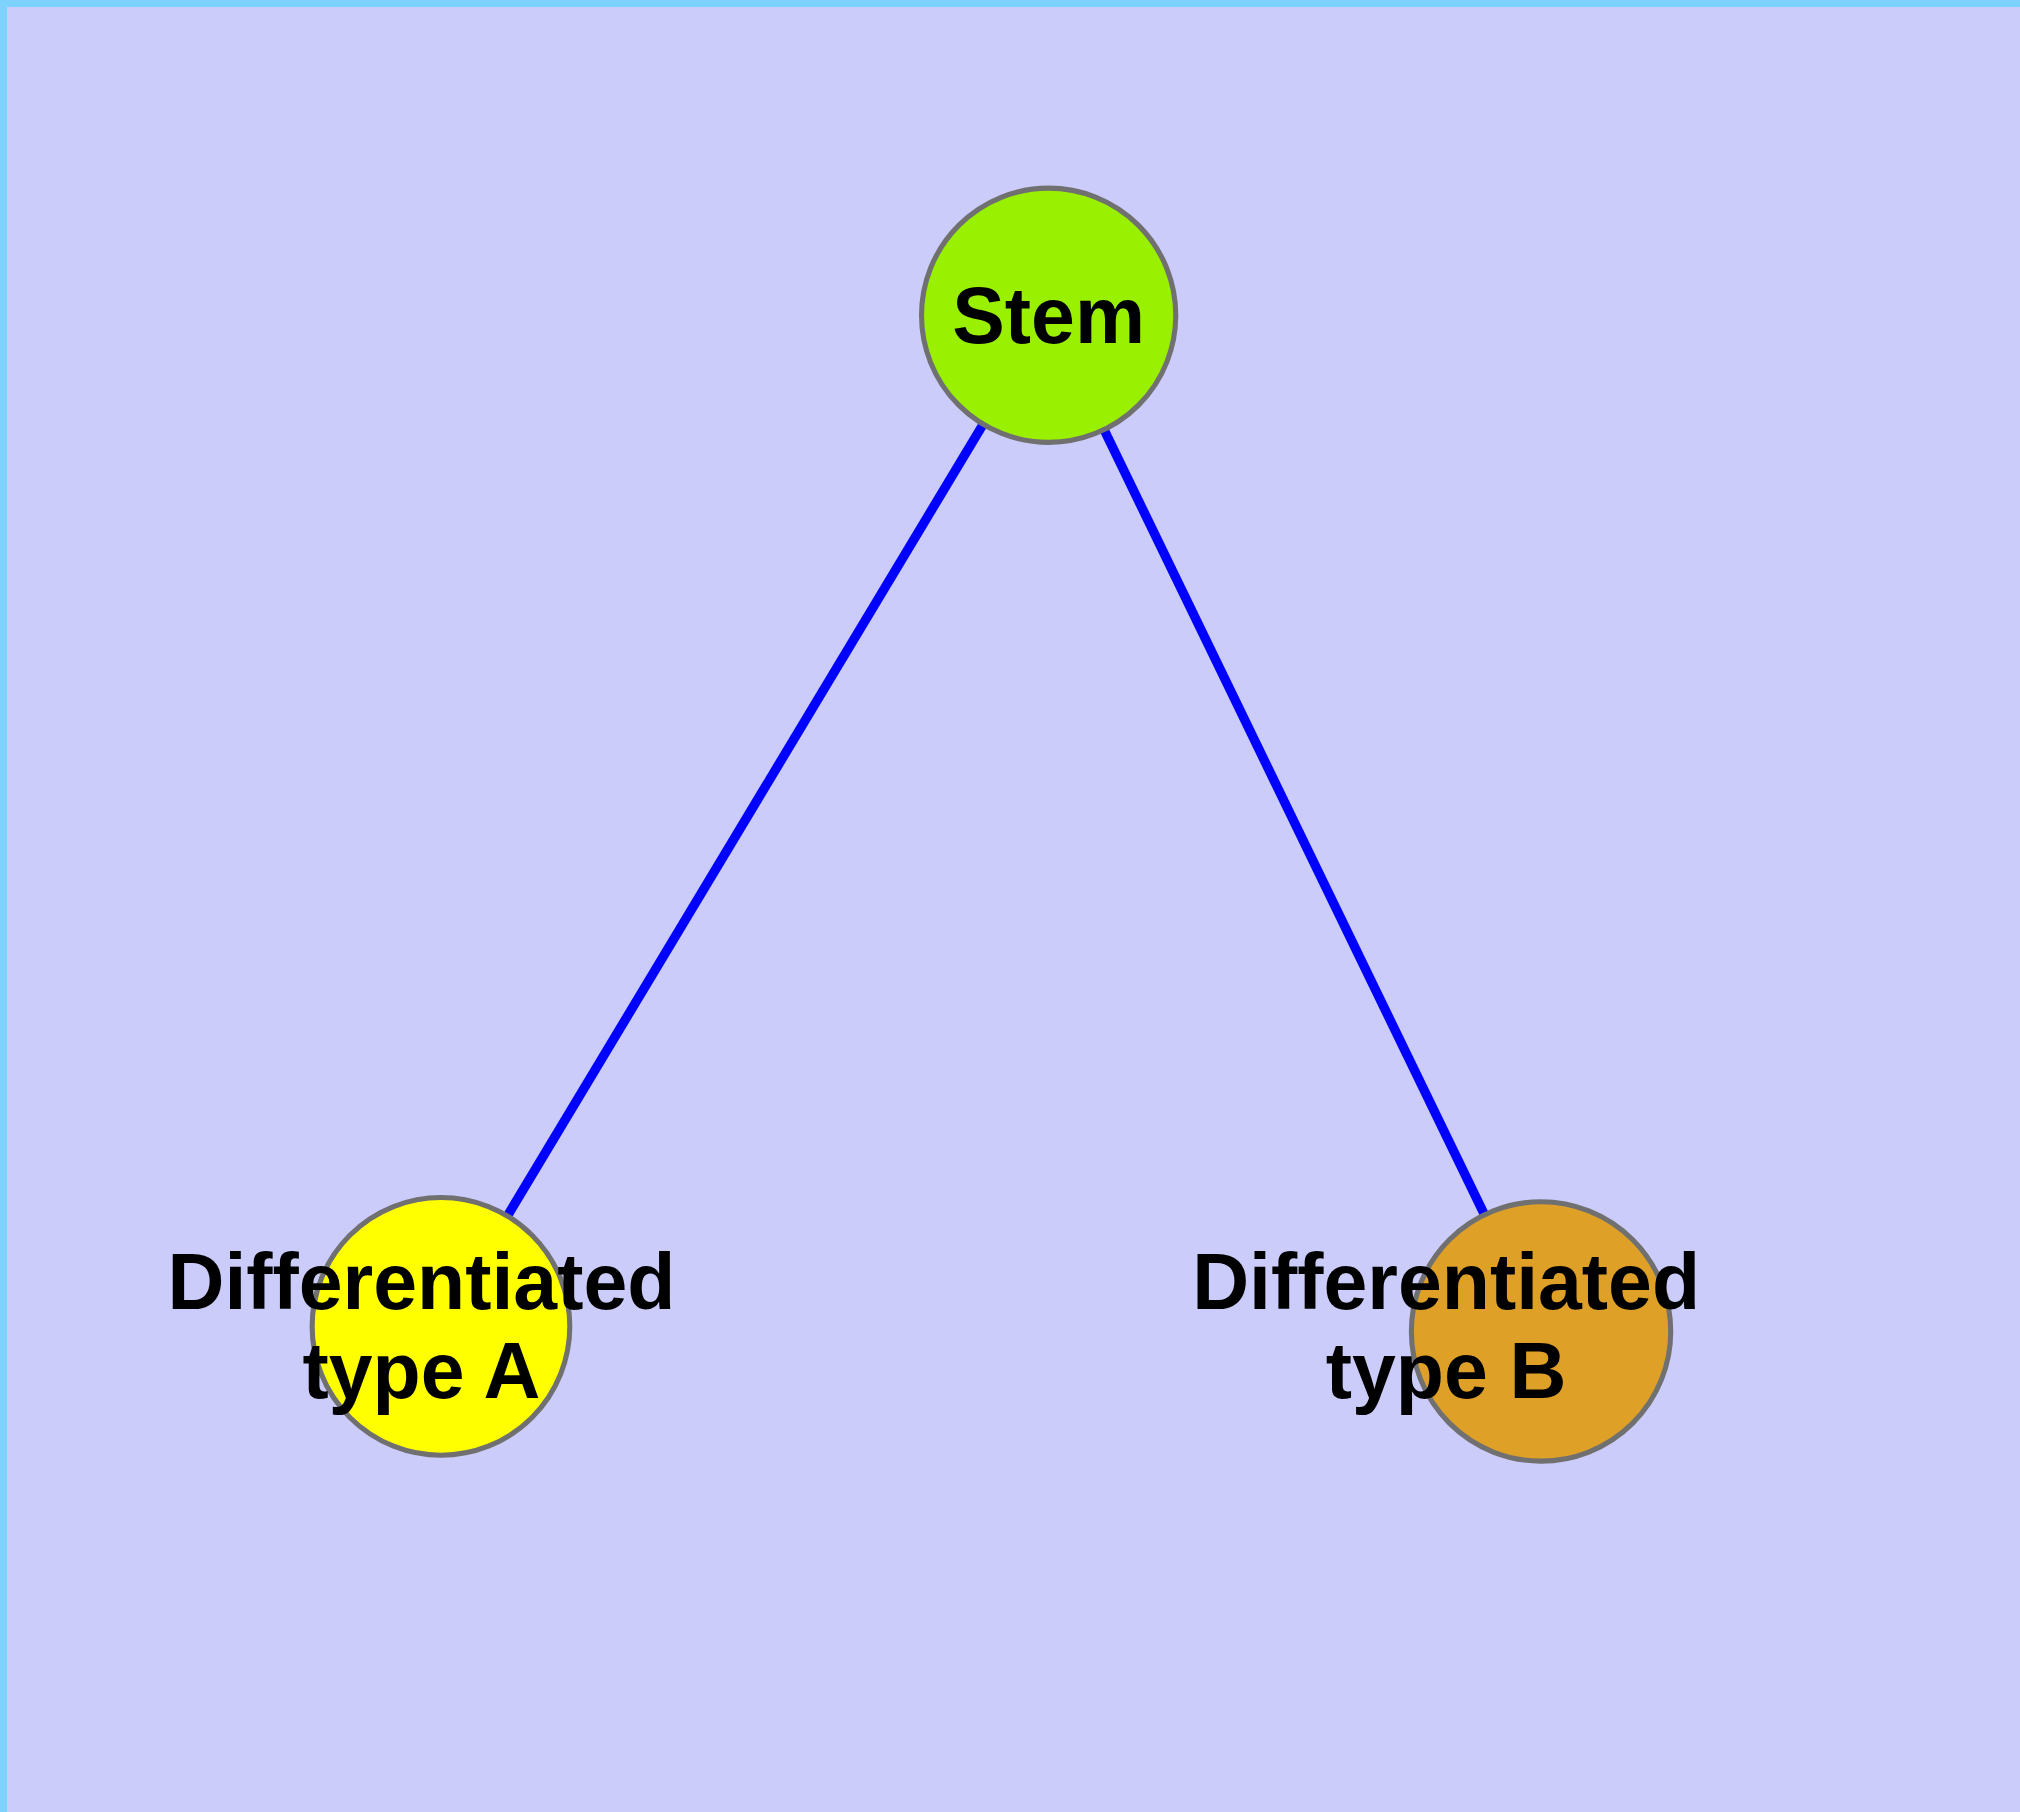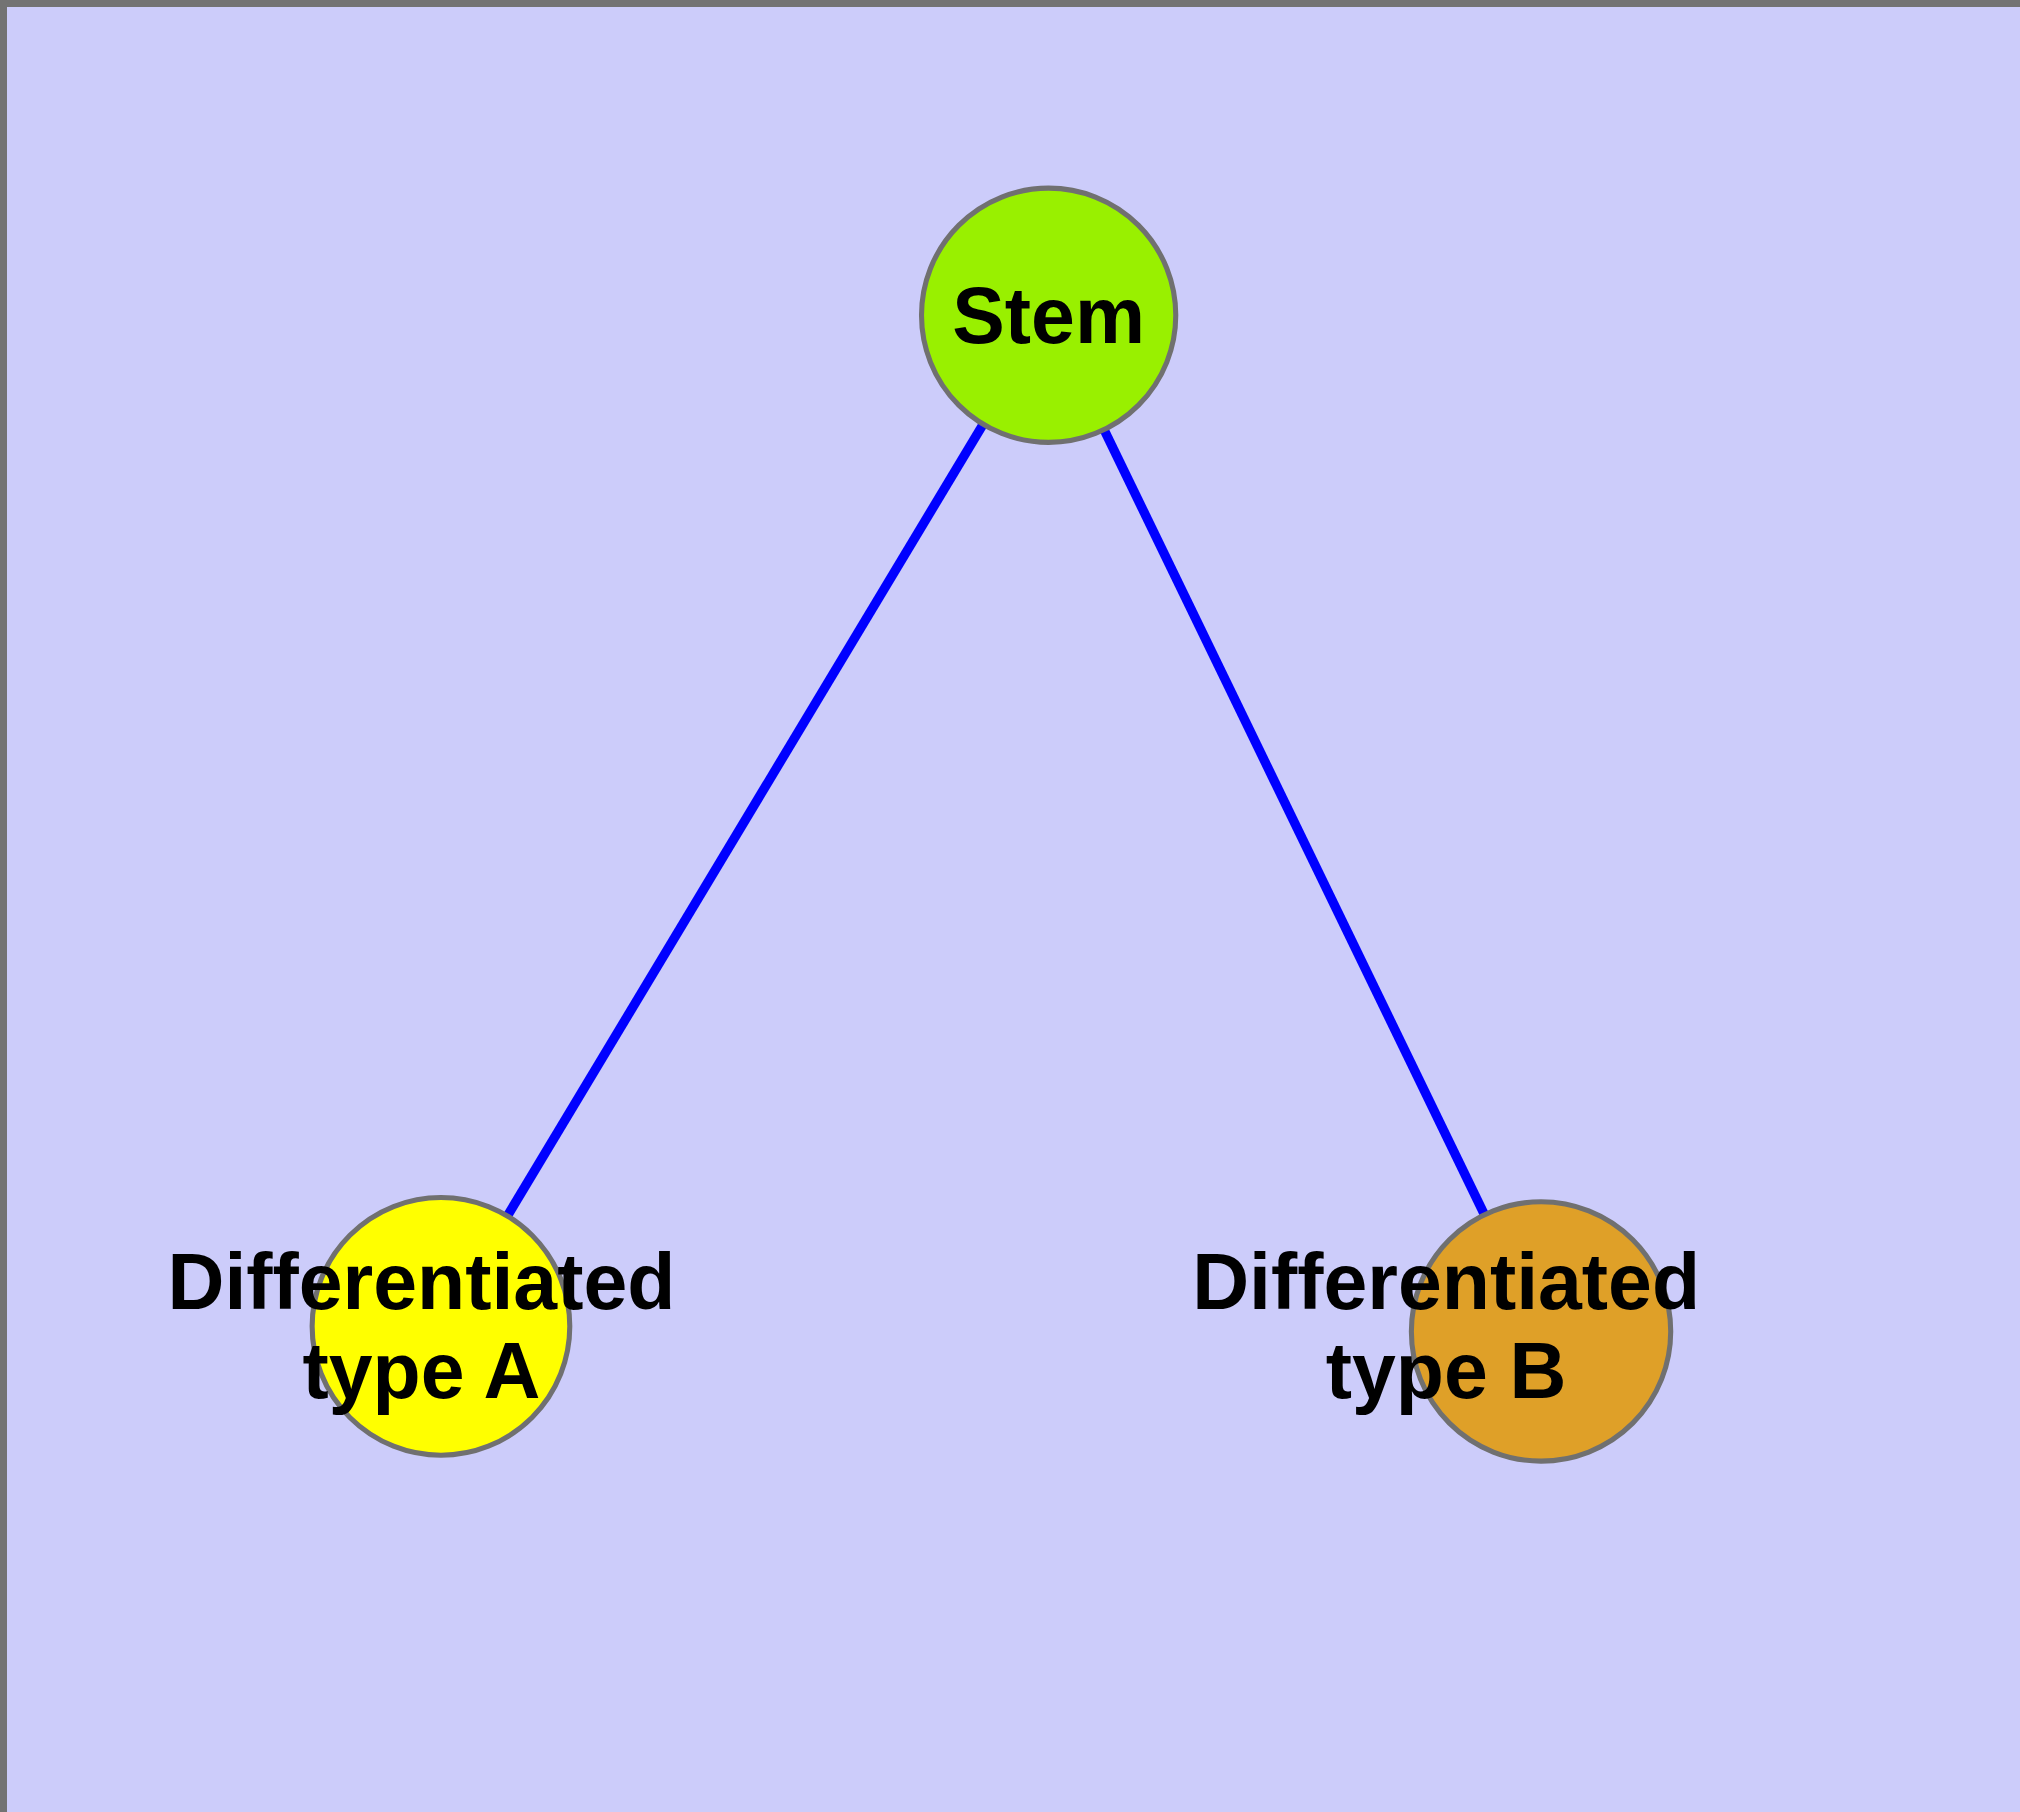--- a/index.html
+++ b/index.html
@@ -4,21 +4,21 @@
 <style>
   html, body {
     margin: 0;
     padding: 0;
     background: #ffffff;
   }
   #canvas {
     position: relative;
     width: 2021px;
     height: 1812px;
-    background: #737373;
+    background: #7dd3fc;
     overflow: hidden;
   }
   #plot-bg {
     position: absolute;
     left: 6.8px;
     top: 6.8px;
     width: 2014px;
     height: 1805px;
     background: #ccccfa;
   }

